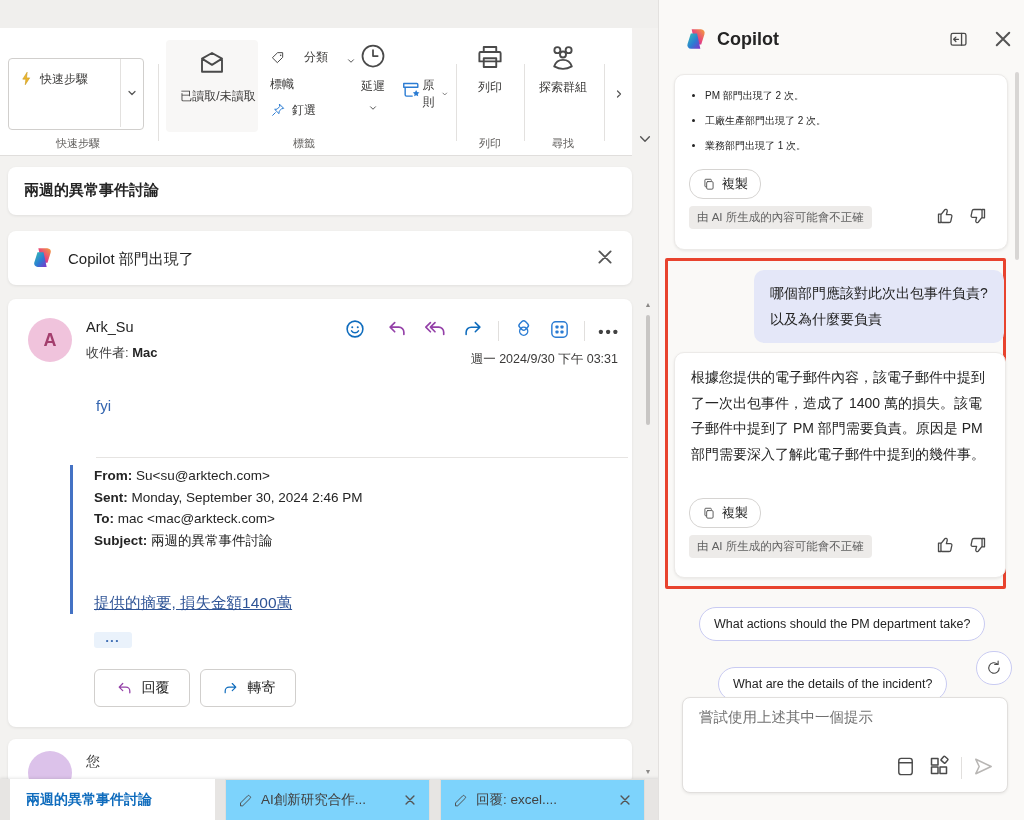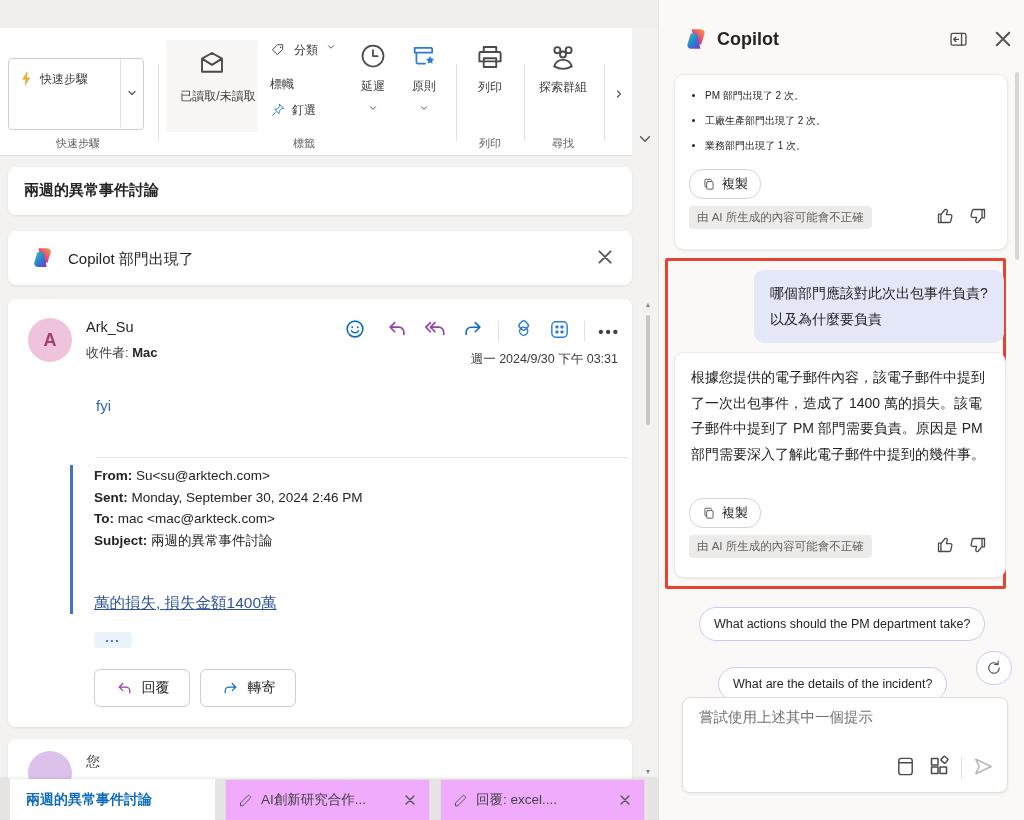--- a/index.html
+++ b/index.html
@@ -19,21 +19,21 @@
     font-size:14px;color:#242424;justify-content:center;cursor:pointer;}
   .chip-disclaimer{display:inline-flex;align-items:center;background:#edebe9;border-radius:4px;
     font-size:11.5px;color:#616161;padding:4px 8px;}
   .copybtn{display:inline-flex;align-items:center;gap:6px;background:#fff;border:1px solid #d6d4d2;border-radius:14px;
     font-size:13px;color:#242424;padding:5px 12px;cursor:pointer;}
   .sugchip{display:inline-flex;align-items:center;background:#fff;border:1px solid #c9cbf2;border-radius:17px;
     height:34px;padding:0 14px;font-size:12.5px;color:#242424;box-sizing:border-box;cursor:pointer;white-space:nowrap;}
   .blist{margin:0;padding:0 16px 0 30px;font-size:10px;line-height:25px;color:#242424;}
   .msgtxt{font-size:14px;line-height:25.5px;color:#242424;}
   .tab{position:absolute;top:0;height:41px;display:flex;align-items:center;box-sizing:border-box;}
-  .tab-inactive{background:#f0abfc;border:1px solid #e0deda;border-bottom:none;color:#424242;font-size:13.5px;}
+  .tab-inactive{background:#7dd3fc;border:1px solid #e0deda;border-bottom:none;color:#424242;font-size:13.5px;}
   .quote-line{font-size:13.5px;line-height:21.5px;color:#242424;}
   .quote-line b{font-weight:700;}
   input::placeholder{color:#707070;}
   input{outline:none;}
 </style>
 </head>
 <body>
 
 <div id="app">
 
@@ -59,21 +59,21 @@
 
     <div class="abs" style="left:166px;top:12px;width:92px;height:92px;background:#f8f7f6;border-radius:4px;display:flex;flex-direction:column;align-items:center;">
       <span style="margin-top:8px;">
         <svg width="32" height="30" viewBox="0 0 24 24">
             <path class="icostroke" stroke-width="1.4" d="M4 8.5L12 4l8 4.5V19H4zM4 8.5l8 5 8-5"></path>
           </svg>
       </span>
       <span class="ribtxt" style="margin-top:6px;margin-left:12px;">已讀取/未讀取</span>
     </div>
 
-    <div class="abs" style="left:270px;top:14px;height:24px;display:flex;align-items:flex-start;gap:8px;">
+    <div class="abs" style="left:270px;top:14px;height:24px;display:flex;align-items:flex-end;gap:18px;">
       <svg width="16" height="16" viewBox="0 0 24 24">
           <path class="icostroke" d="M12 4h7v7l-8 8-7-7z"></path>
           <circle cx="16" cy="8" r="1.2" fill="#4a4a4a"></circle>
         </svg>
       <span class="ribtxt">分類</span>
       <svg width="10" height="10" viewBox="0 0 16 16">
           <path class="chev" d="M4 6l4 4 4-4"></path>
         </svg>
     </div>
     <div class="abs" style="left:270px;top:42px;height:24px;display:flex;align-items:center;gap:6px;flex-direction:column;">
@@ -99,21 +99,21 @@
       <svg width="28" height="28" viewBox="0 0 24 24">
           <circle class="icostroke" cx="12" cy="12" r="9"></circle>
           <path class="icostroke" d="M12 7v5h4"></path>
         </svg>
       <span class="ribtxt" style="margin-top:8px;">延遲</span>
       <svg width="10" height="10" viewBox="0 0 16 16" style="margin-top:8px;">
           <path class="chev" d="M4 6l4 4 4-4"></path>
         </svg>
     </div>
 
-    <div class="abs" style="left:400px;top:14px;width:48px;height:96px;display:flex;flex-direction:column;align-items:center;">
+    <div class="abs" style="left:400px;top:14px;width:48px;height:96px;display:flex;flex-direction:row;align-items:center;">
       <svg width="30" height="28" viewBox="0 0 24 24">
           <path class="icoblue" d="M4 5h14a1 1 0 0 1 1 1v3H4zM5.5 9v8a1.5 1.5 0 0 0 1.5 1.5h6"></path>
           <path d="M17.2 12l1.1 2.2 2.4.4-1.7 1.7.4 2.4-2.2-1.1-2.1 1.1.4-2.4-1.8-1.7 2.4-.4z" fill="#2b7cd3"></path>
         </svg>
       <span class="ribtxt" style="margin-top:8px;">原則</span>
       <svg width="10" height="10" viewBox="0 0 16 16" style="margin-top:8px;">
           <path class="chev" d="M4 6l4 4 4-4"></path>
         </svg>
     </div>
     <div class="vsep" style="left:456px;"></div>
@@ -226,21 +226,21 @@
     <div class="abs" style="right:14px;top:52px;font-size:12.5px;color:#3b3a39;">週一 2024/9/30 下午 03:31</div>
 
     <div class="abs" style="left:88px;top:98px;font-size:15px;color:#3566b0;">fyi</div>
     <div class="abs" style="left:88px;top:158px;width:532px;height:1px;background:#e6e4e2;"></div>
 
     <div class="abs" style="left:62px;top:166px;width:548px;border-left:3px solid #4472c4;padding-left:21px;box-sizing:border-box;">
       <div class="quote-line"><b>From:</b> <span>Su&lt;su@arktech.com&gt;</span></div>
       <div class="quote-line"><b>Sent:</b> <span>Monday, September 30, 2024 2:46 PM</span></div>
       <div class="quote-line"><b>To:</b> <span>mac &lt;mac@arkteck.com&gt;</span></div>
       <div class="quote-line"><b>Subject:</b> <span>兩週的異常事件討論</span></div>
-      <div style="margin-top:42px;font-size:15.5px;color:#2f5496;text-decoration:underline;">萬的損失, 損失金額1400萬</div>
+      <div style="margin-top:42px;font-size:15.5px;color:#2f5496;text-decoration:underline;">提供的摘要, 損失金額1400萬</div>
     </div>
 
     <div class="abs" style="left:86px;top:333px;width:38px;height:16px;background:#eaf2fb;border-radius:3px;display:flex;align-items:center;justify-content:center;">
       <span style="font-size:8px;color:#3566b0;letter-spacing:2px;">•••</span>
     </div>
 
     <div class="btn abs" style="left:86px;top:370px;width:94px;height:36px;">
       <svg width="19" height="17" viewBox="0 0 24 24">
           <path class="icopurp" d="M9.5 5L4.5 10l5 5M4.5 10h9.5a5.5 5.5 0 0 1 5.5 5.5V18"></path>
         </svg>

